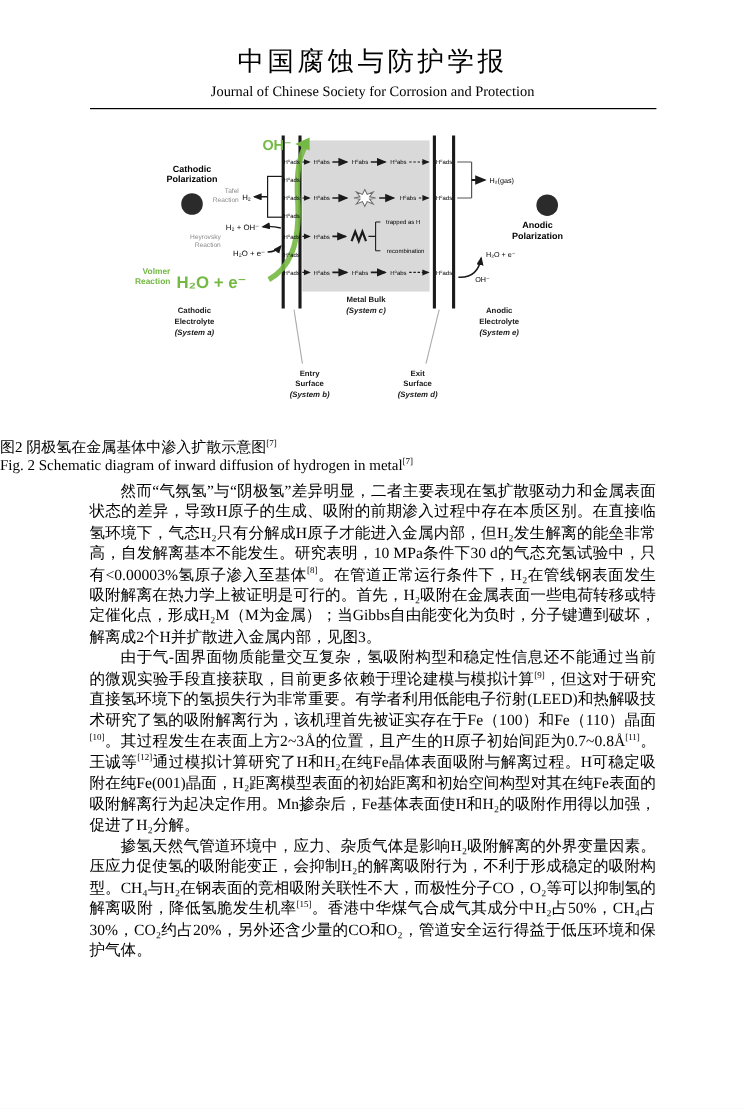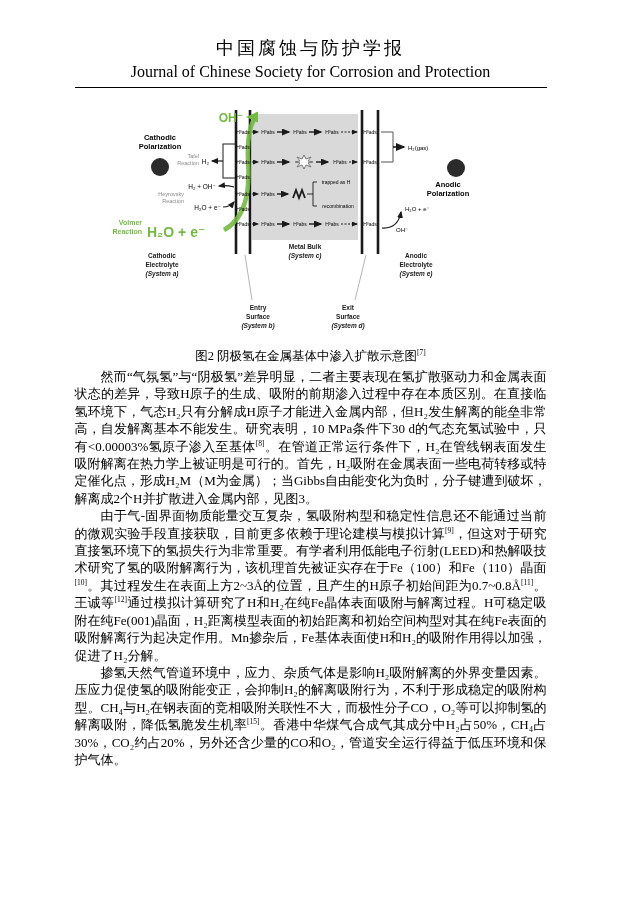--- a/index.html
+++ b/index.html
@@ -7,26 +7,26 @@
   .page {
     position: relative;
     width: 621px; height: 924px;
     background: #fff;
     outline: 1px solid #e3e3e3;
     overflow: hidden;
     font-family: "Liberation Serif", "DejaVu Serif", serif;
     color: #000;
   }
   .masthead { text-align: center; padding-top: 36px; }
-  .title-cn { font-size: 18px; letter-spacing: 3px; font-family: Liberation Serif, serif; }
-  .title-en { font-size: 16px; margin-top: 3px; }
+  .title-cn { font-size: 22px; letter-spacing: 3px; font-family: Liberation Serif, serif; }
+  .title-en { font-size: 12px; margin-top: 3px; }
   .rule { width: 472px; margin: 6px auto 0 auto; border: none; border-top: 1.6px solid #000; }
 
   .fig-wrap { margin: 18px 0 0 100px; width: 380px; }
-  .fig-caption { text-align: center; margin-top: 7px; }
+  .fig-caption { margin-top: 20px; }
   .cap-line { font-size: 12.5px; line-height: 15px; }
   sup { font-size: 7.5px; line-height: 0; }
 
   .bodytext {
     width: 472px; margin: 4px auto 15px auto;
     font-size: 13px; line-height: 17.4px;
     text-align: justify;
   }
   .bodytext p { margin: 0; text-indent: 2em; }
 
@@ -192,20 +192,21 @@
         <text x="316" y="161">Electrolyte</text>
         <text x="316" y="170" font-style="italic">(System e)</text>
       </g>
       <line x1="145" y1="149" x2="152" y2="194" stroke="#aaa" stroke-width="0.9"></line>
       <line x1="266" y1="149" x2="255" y2="194" stroke="#aaa" stroke-width="0.9"></line>
     </svg>
   </div>
 
   <div class="fig-caption">
     <div class="cap-line"><span>图2 阴极氢在金属基体中渗入扩散示意图</span><sup>[7]</sup></div>
+    <div class="cap-line"><span>Fig. 2 Schematic diagram of inward diffusion of hydrogen in metal</span><sup>[7]</sup></div>
   </div>
 
   <div class="bodytext">
     <p><span>然而“气氛氢”与“阴极氢”差异明显，二者主要表现在氢扩散驱动力和金属表面状态的差异，导致H原子的生成、吸附的前期渗入过程中存在本质区别。在直接临氢环境下，气态H₂只有分解成H原子才能进入金属内部，但H₂发生解离的能垒非常高，自发解离基本不能发生。研究表明，10 MPa条件下30 d的气态充氢试验中，只有&lt;0.00003%氢原子渗入至基体</span><sup>[8]</sup><span>。在管道正常运行条件下，H₂在管线钢表面发生吸附解离在热力学上被证明是可行的。首先，H₂吸附在金属表面一些电荷转移或特定催化点，形成H₂M（M为金属）；当Gibbs自由能变化为负时，分子键遭到破坏，解离成2个H并扩散进入金属内部，见图3。</span></p>
     <p><span>由于气-固界面物质能量交互复杂，氢吸附构型和稳定性信息还不能通过当前的微观实验手段直接获取，目前更多依赖于理论建模与模拟计算</span><sup>[9]</sup><span>，但这对于研究直接氢环境下的氢损失行为非常重要。有学者利用低能电子衍射(LEED)和热解吸技术研究了氢的吸附解离行为，该机理首先被证实存在于Fe（100）和Fe（110）晶面</span><sup>[10]</sup><span>。其过程发生在表面上方2~3Å的位置，且产生的H原子初始间距为0.7~0.8Å</span><sup>[11]</sup><span>。王诚等</span><sup>[12]</sup><span>通过模拟计算研究了H和H₂在纯Fe晶体表面吸附与解离过程。H可稳定吸附在纯Fe(001)晶面，H₂距离模型表面的初始距离和初始空间构型对其在纯Fe表面的吸附解离行为起决定作用。Mn掺杂后，Fe基体表面使H和H₂的吸附作用得以加强，促进了H₂分解。</span></p>
     <p><span>掺氢天然气管道环境中，应力、杂质气体是影响H₂吸附解离的外界变量因素。压应力促使氢的吸附能变正，会抑制H₂的解离吸附行为，不利于形成稳定的吸附构型。CH₄与H₂在钢表面的竞相吸附关联性不大，而极性分子CO，O₂等可以抑制氢的解离吸附，降低氢脆发生机率</span><sup>[15]</sup><span>。香港中华煤气合成气其成分中H₂占50%，CH₄占30%，CO₂约占20%，另外还含少量的CO和O₂，管道安全运行得益于低压环境和保护气体。</span></p>
   </div>
 
 </div>
 

